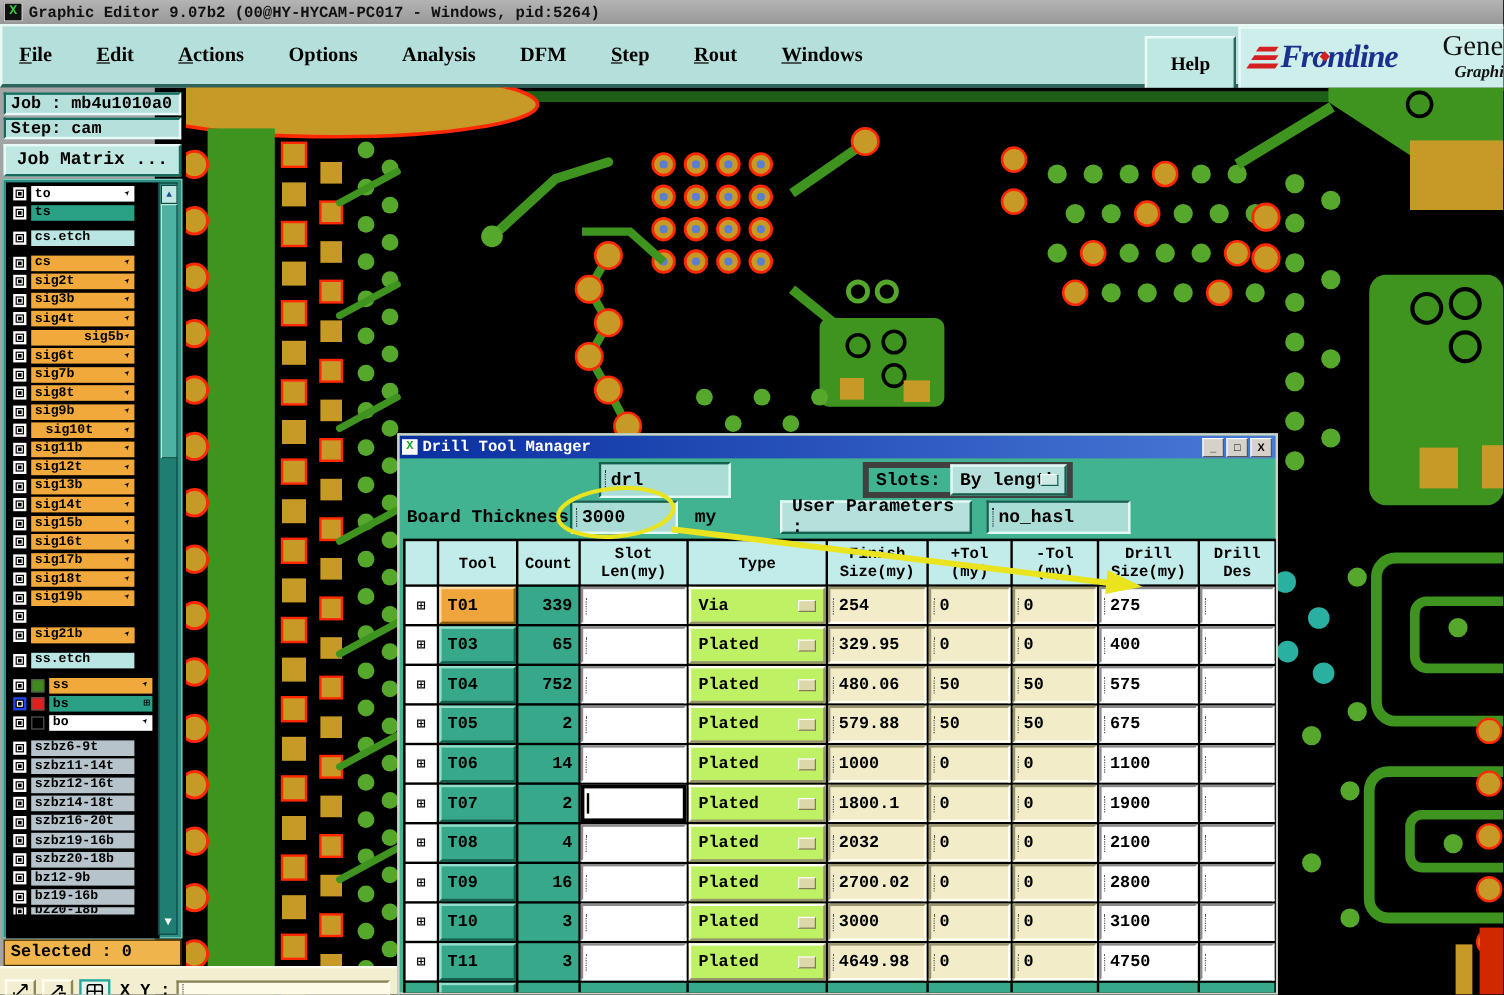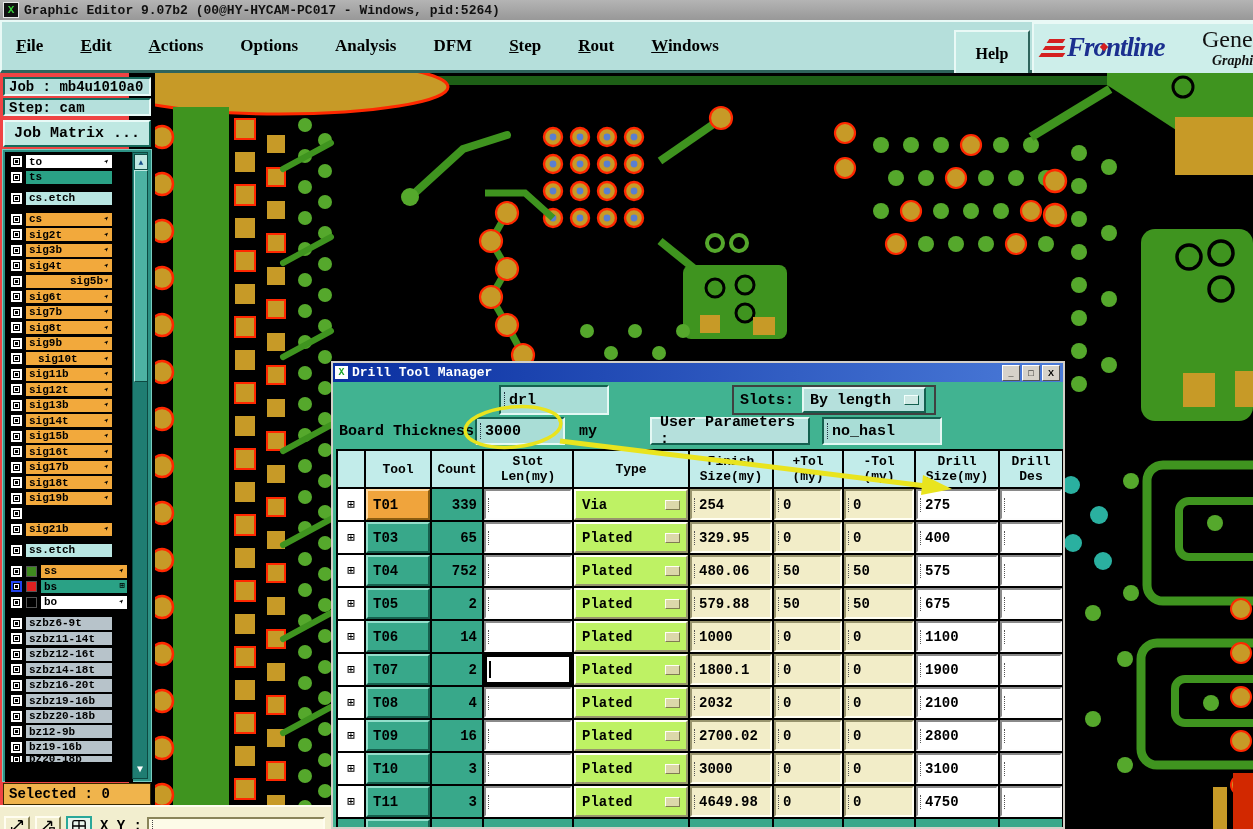--- a/index.html
+++ b/index.html
@@ -29,21 +29,21 @@
   .speed i{display:block;height:4px;background:#d42020;transform:skewX(-35deg);}
   .speed i:nth-child(1){width:16px;margin-left:8px;}
   .speed i:nth-child(2){width:20px;margin-left:4px;}
   .speed i:nth-child(3){width:24px;}
   #logo .word{font:italic 700 27px "Liberation Serif",serif;color:#1b2f8f;letter-spacing:-1px;}
   #logo .o-dot{position:relative;}
   #logo .o-dot::after{content:"";position:absolute;left:7px;top:12px;width:6px;height:6px;background:#d42020;transform:rotate(45deg);}
   #brand-product{position:absolute;left:168px;top:2px;font:400 24px "Liberation Serif",serif;color:#111;white-space:nowrap;}
   #brand-sub{position:absolute;left:178px;top:29px;font:italic 700 14px "Liberation Serif",serif;color:#111;white-space:nowrap;}
   
-  #sidebar{position:absolute;left:0;top:73px;width:129px;height:756px;background:#ef4444;z-index:10;}
+  #sidebar{position:absolute;left:0;top:73px;width:129px;height:756px;background:#a3a3a3;z-index:10;}
   .info-box{position:absolute;left:3px;width:148px;background:#b5e0dc;border:2px solid;
     border-color:#176b5c #e8faf7 #e8faf7 #176b5c;box-sizing:border-box;
     font:700 14px "Liberation Mono",monospace;padding:0 0 0 4px;white-space:nowrap;overflow:hidden;}
   #job-matrix-btn{position:absolute;left:3px;top:47px;width:148px;height:27px;background:#bfe8e2;
     border:2px solid;border-color:#e8faf7 #176b5c #176b5c #e8faf7;box-sizing:border-box;
     font:700 15px "Liberation Mono",monospace;display:flex;align-items:center;justify-content:center;}
   #layer-frame{position:absolute;left:2px;top:76px;width:150px;height:633px;background:#2d9184;
     border:1px solid #7accc0;box-sizing:border-box;}
   #layer-list{position:absolute;left:2px;top:2px;width:128px;height:627px;background:#000;overflow:hidden;padding-top:3px;}
   .layer-row{display:flex;align-items:center;height:13px;margin:0 0 2.5px 6px;}
@@ -89,21 +89,21 @@
   #dlg-buttons{margin-left:auto;display:flex;gap:2px;margin-right:3px;}
   .dlg-btn{width:16px;height:14px;background:#d6d2ca;border:1px solid;border-color:#fff #555 #555 #fff;
     font:700 9px "Liberation Sans",sans-serif;display:flex;align-items:center;justify-content:center;color:#000;}
   .fld-label{position:absolute;font:700 15px "Liberation Mono",monospace;color:#000;white-space:nowrap;}
   .raised{background:#b5e0dc;border:2px solid;border-color:#e4f8f4 #14604f #14604f #e4f8f4;box-sizing:border-box;}
   .sunken-teal{background:#a9ddd6;border:2px solid;border-color:#14604f #e4f8f4 #e4f8f4 #14604f;box-sizing:border-box;
     font:700 15px "Liberation Mono",monospace;display:flex;align-items:center;}
   #layer-btn{position:absolute;left:6px;top:24px;width:157px;height:27px;display:flex;align-items:center;
     justify-content:space-between;padding:0 8px;font:700 15px "Liberation Mono",monospace;}
   #layer-input{position:absolute;left:166px;top:22px;width:110px;height:30px;}
-  #slots-panel{position:absolute;left:399px;top:22px;width:204px;height:30px;border:2px solid #404040;
+  #slots-panel{position:absolute;left:386px;top:22px;width:175px;height:30px;border:5px solid #404040;
     display:flex;align-items:center;box-sizing:border-box;}
   #slots-label{font:700 15px "Liberation Mono",monospace;margin-left:6px;}
   #slots-dd{margin-left:8px;width:124px;height:26px;display:flex;align-items:center;
     font:700 15px "Liberation Mono",monospace;padding-left:6px;position:relative;}
   #slots-dd .opt-ind{position:absolute;right:5px;width:13px;height:8px;background:#cfe9e4;
     border:1px solid;border-color:#f2fffc #14604f #14604f #f2fffc;}
   #bt-label{left:6px;top:60px;}
   #bt-input{position:absolute;left:142px;top:54px;width:90px;height:28px;}
   #my-label{left:246px;top:60px;}
   #up-btn{position:absolute;left:317px;top:54px;width:160px;height:28px;display:flex;align-items:center;

